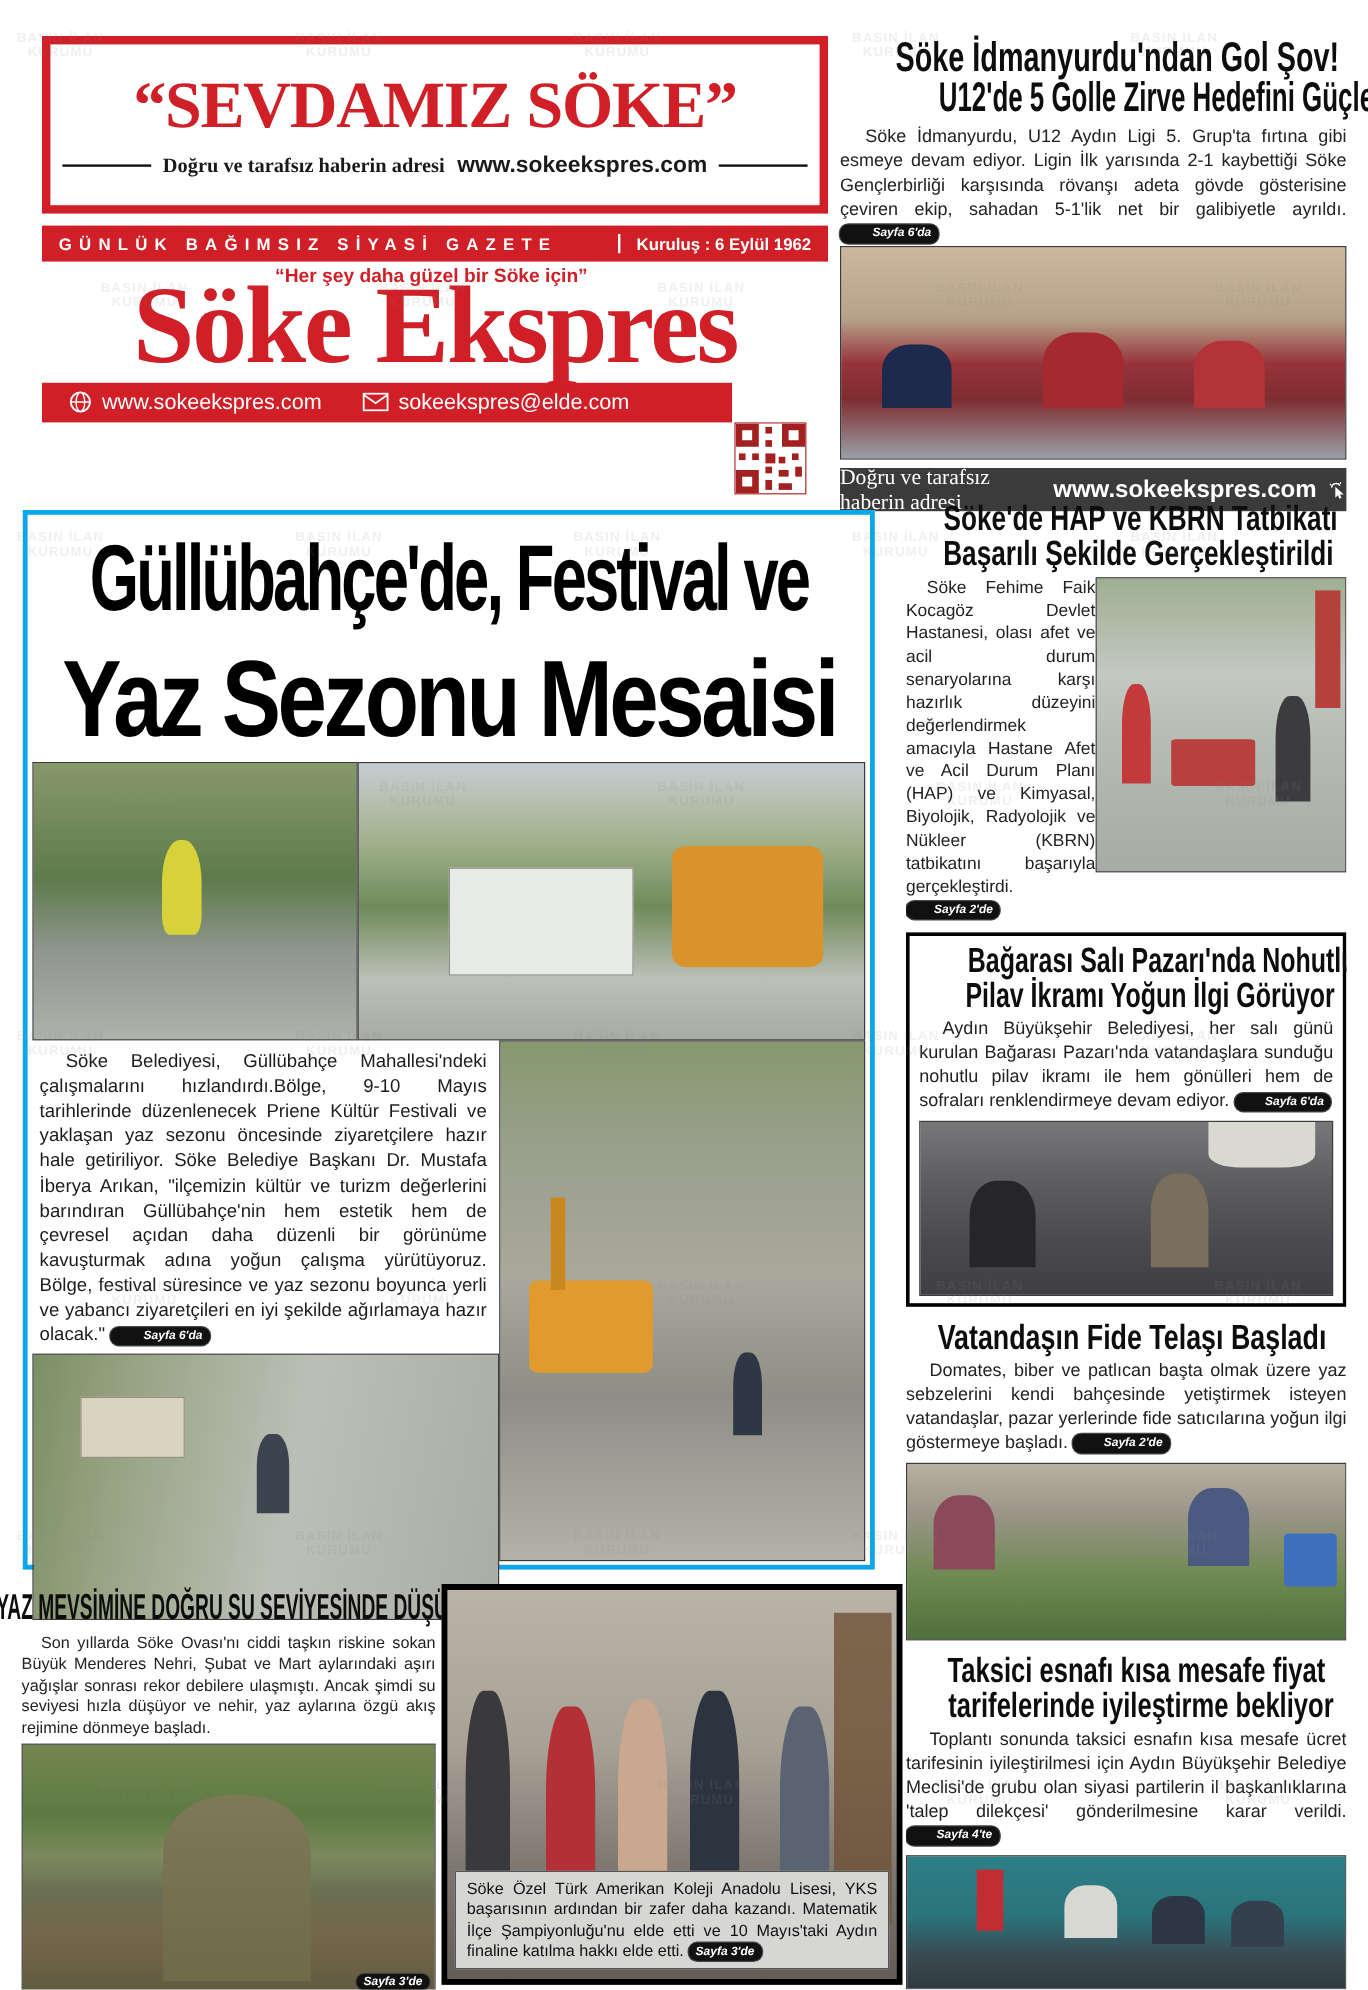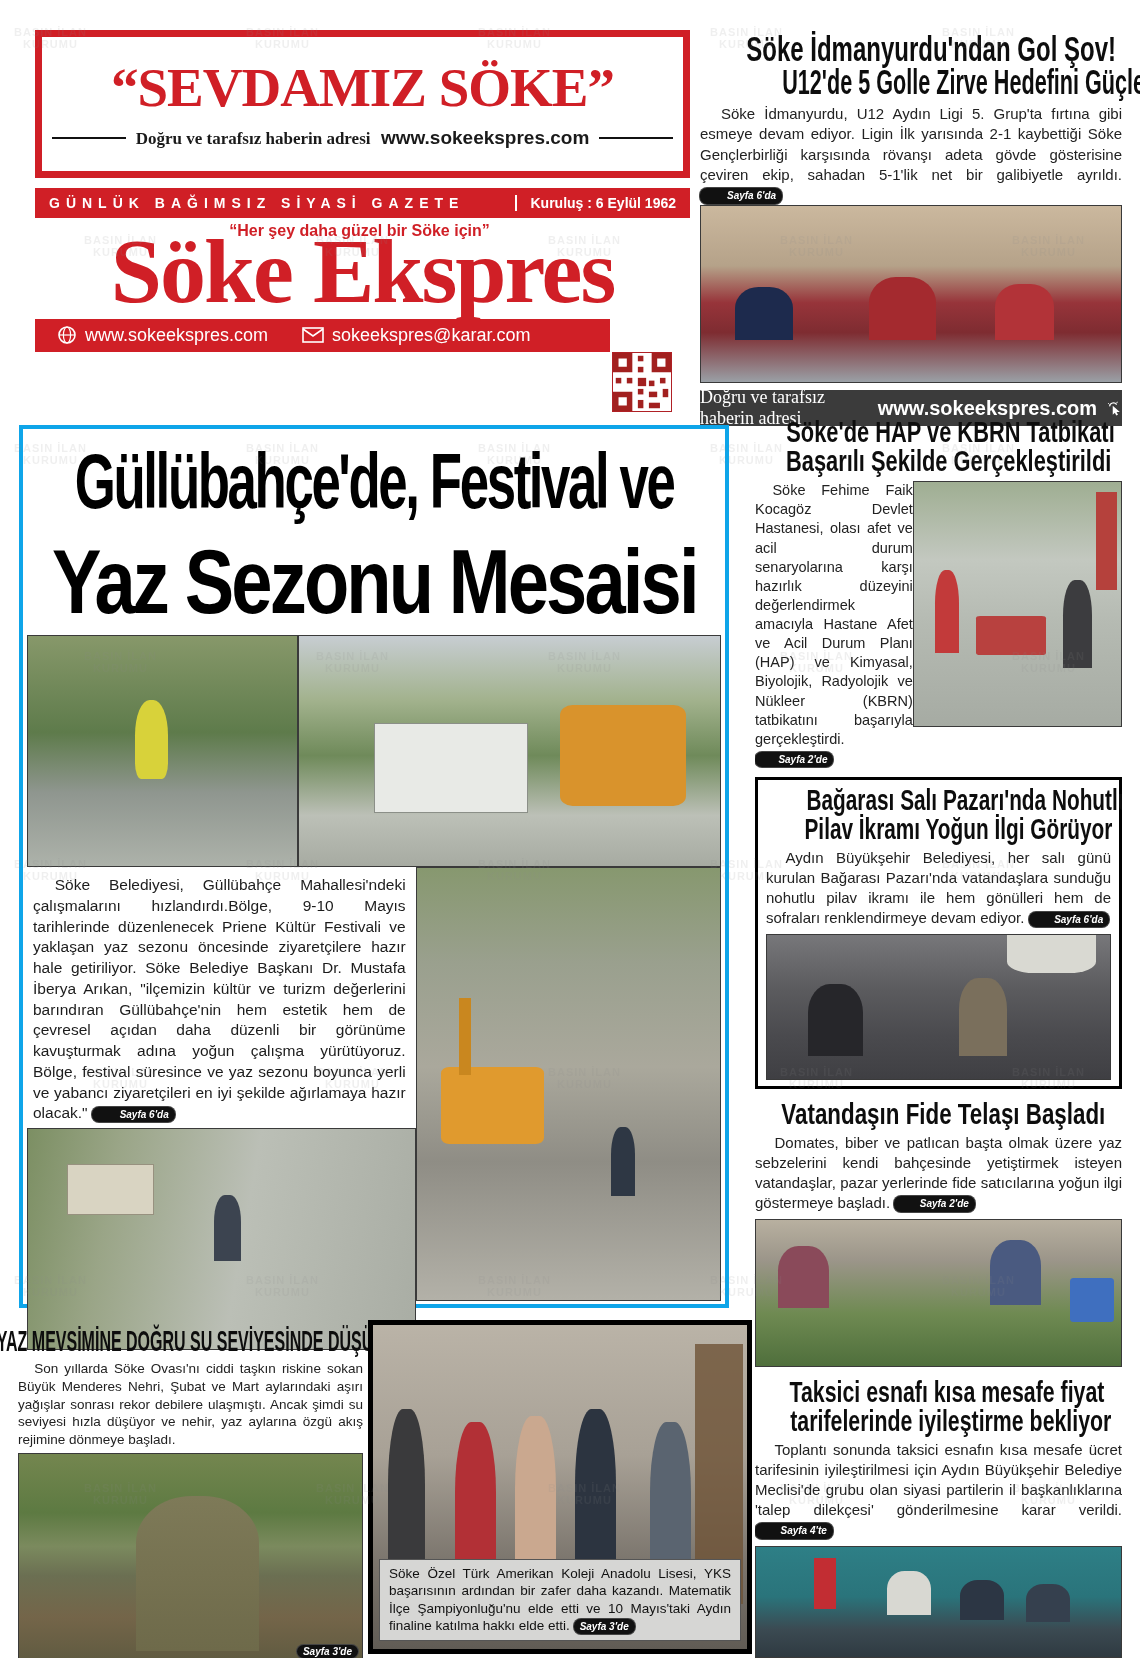--- a/index.html
+++ b/index.html
@@ -152,21 +152,21 @@
         <ellipse cx="10" cy="10" rx="3.6" ry="8" fill="none" stroke="#fff" stroke-width="1.2"></ellipse>
         <line x1="2" y1="10" x2="18" y2="10" stroke="#fff" stroke-width="1.2"></line>
       </svg>
       <span>www.sokeekspres.com</span>
     </span>
     <span class="contact-item">
       <svg viewBox="0 0 22 16" width="22" height="16">
         <rect x="1" y="1" width="20" height="14" fill="none" stroke="#fff" stroke-width="1.6"></rect>
         <path d="M1 2 L11 9 L21 2" fill="none" stroke="#fff" stroke-width="1.6"></path>
       </svg>
-      <span>sokeekspres@karar.com</span>
+      <span>sokeekspres@elde.com</span>
     </span>
   </div>
 
   <svg class="abs qr" viewBox="0 0 21 21">
     <rect width="21" height="21" fill="#fff"></rect>
     <g fill="#a2201f">
       <path d="M0 0h7v7h-7z M2 2h3v3h-3z" fill-rule="evenodd"></path>
       <path d="M14 0h7v7h-7z M16 2h3v3h-3z" fill-rule="evenodd"></path>
       <path d="M0 14h7v7h-7z M2 16h3v3h-3z" fill-rule="evenodd"></path>
       <rect x="9" y="1" width="2" height="2"></rect>

